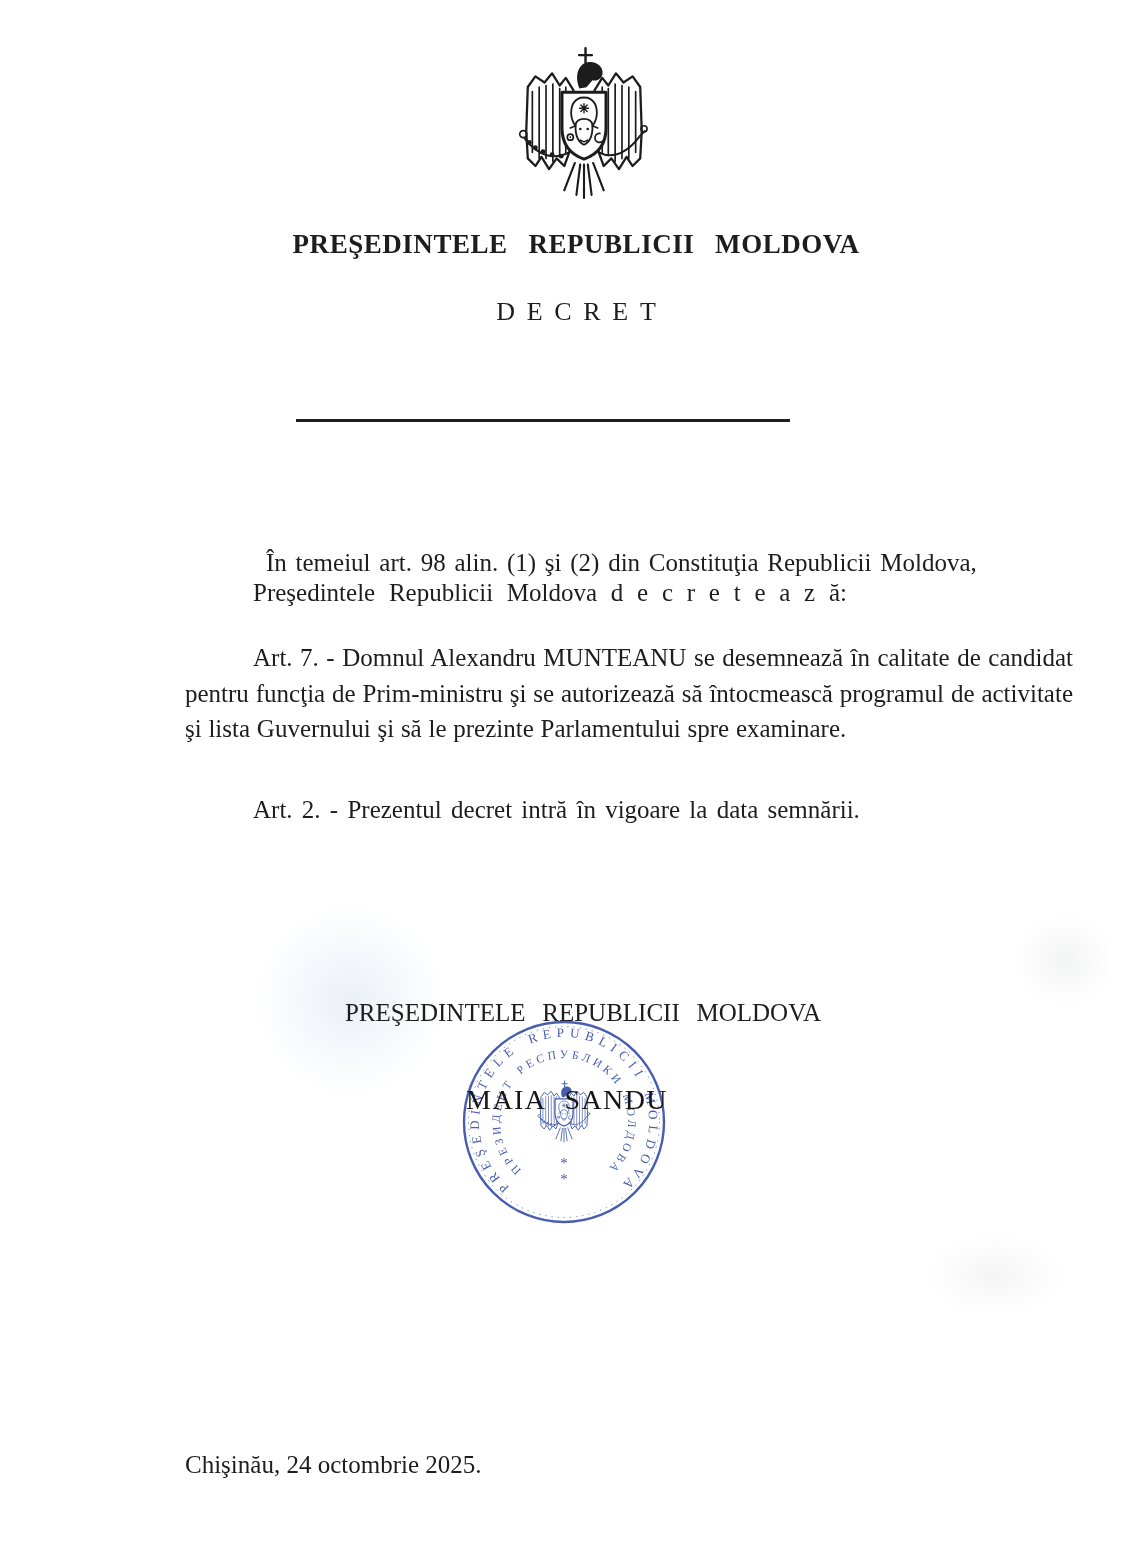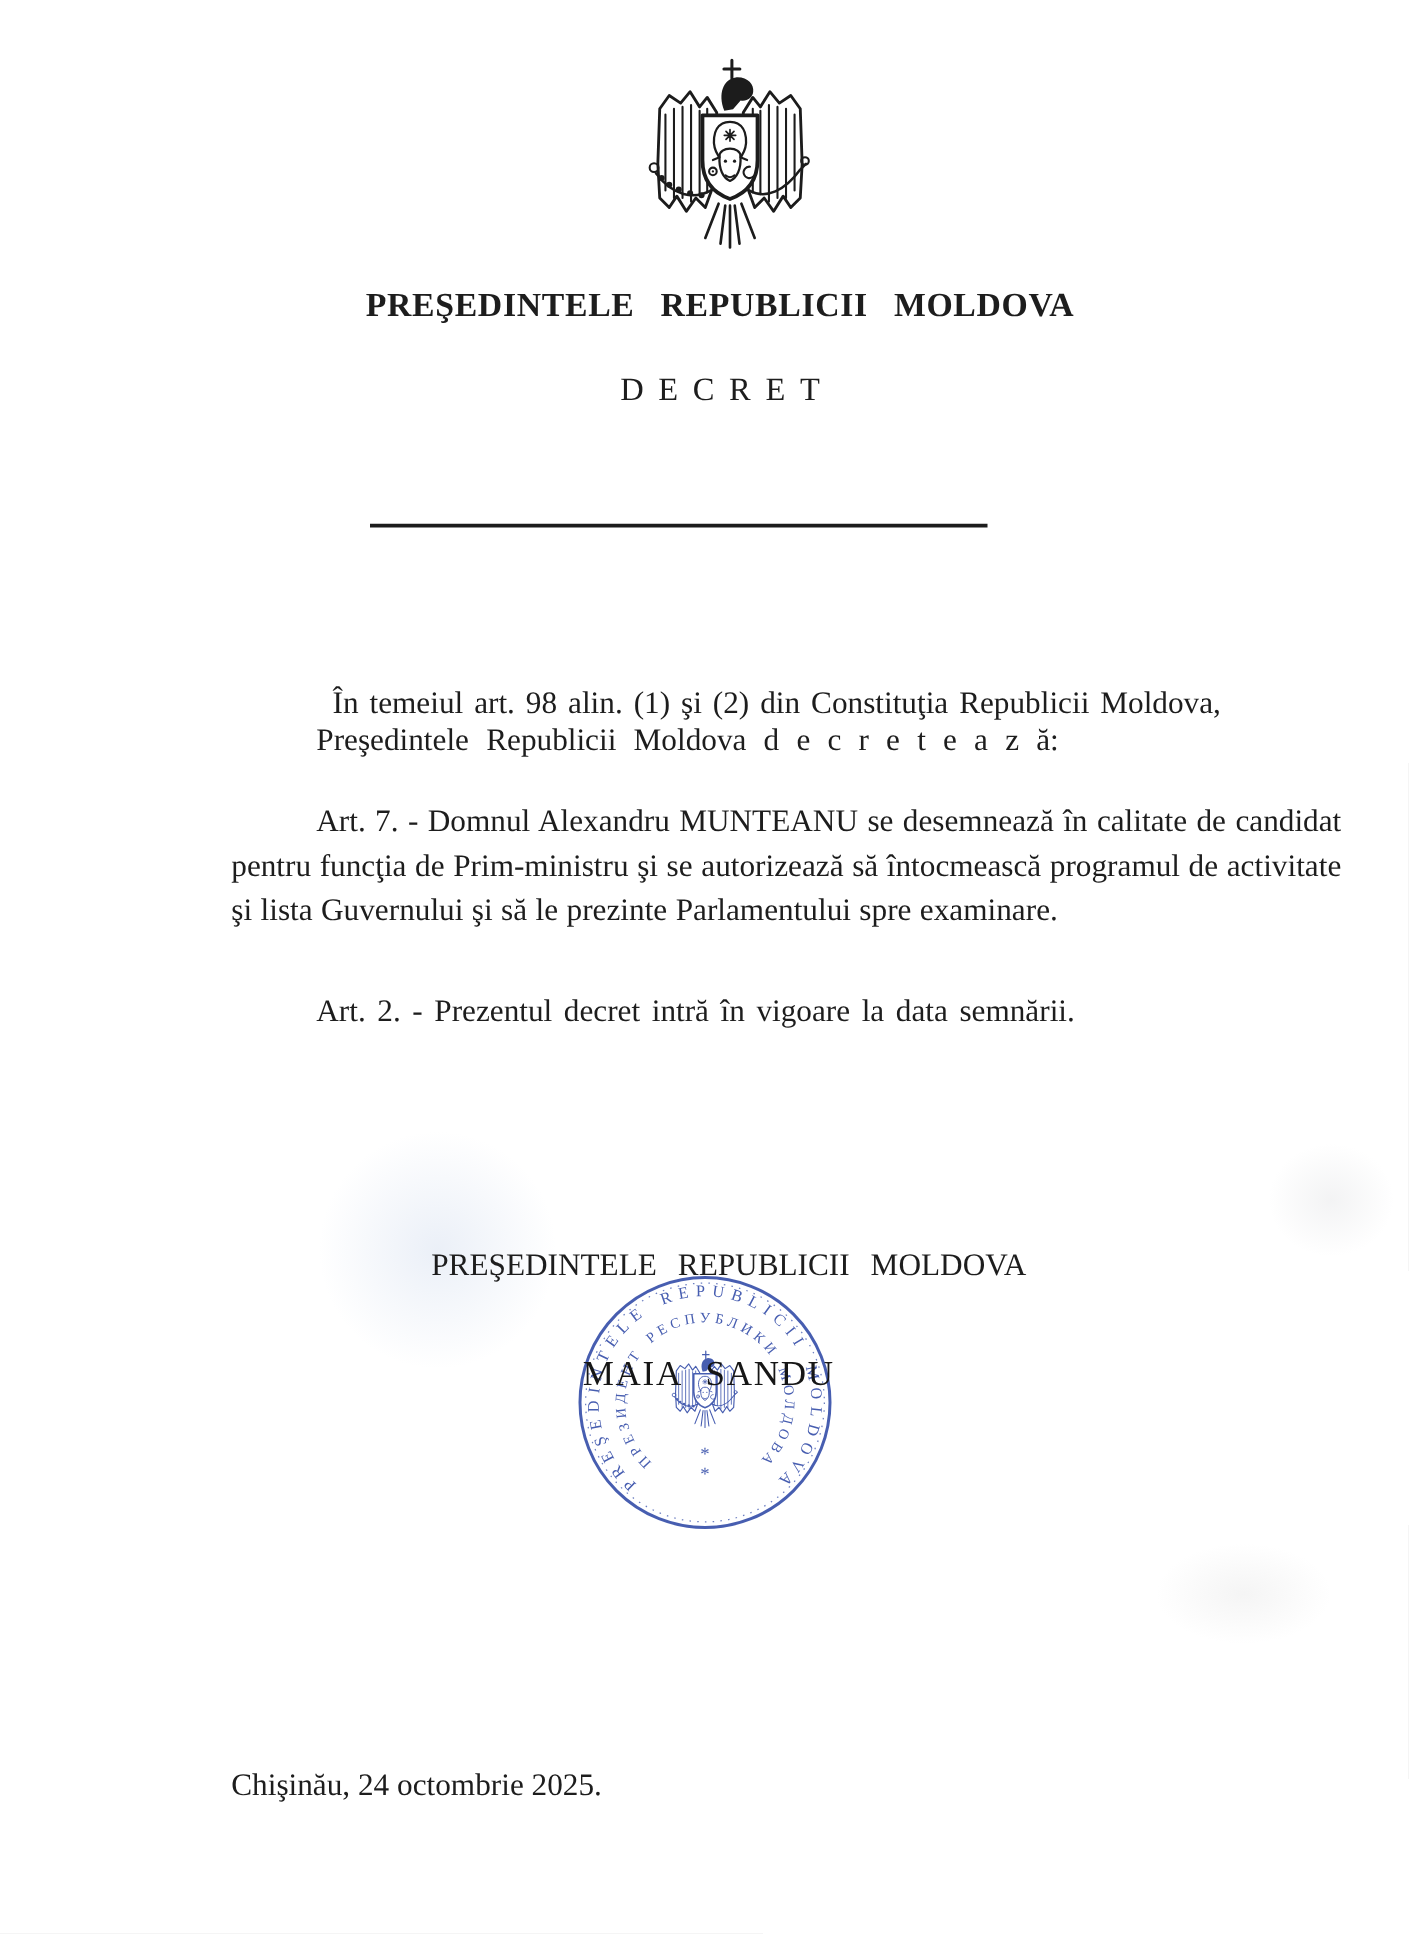--- a/index.html
+++ b/index.html
@@ -38,21 +38,21 @@
   .enacting{left:185px;top:575px;text-indent:68px;word-spacing:.3em;}
   .art1{left:185px;top:640px;width:888px;text-indent:68px;text-align:justify;word-spacing:.02em;}
   .art2{left:185px;top:792px;text-indent:68px;word-spacing:.12em;}
 
   .sig-title{left:183px;top:999px;width:800px;font-size:25px;word-spacing:.42em;}
   .stamp{left:458px;top:1016px;width:212px;height:212px;color:#3a52ab;opacity:.93;}
   .stamp text{font-family:"Liberation Serif","DejaVu Serif",serif;fill:currentColor;}
   .sig-name{left:167px;top:1084px;width:800px;font-size:28px;
     word-spacing:.4em;letter-spacing:.05em;color:#161616;z-index:3;}
 
-  .footer{left:185px;top:1412px;font-size:25px;line-height:34px;}
+  .footer{left:185px;top:1448px;font-size:25px;line-height:34px;}
 
   svg{display:block;}
 </style>
 </head>
 <body>
 
 <div class="page">
 
   <div class="smudge smudge1"></div>
   <div class="smudge smudge2"></div>

